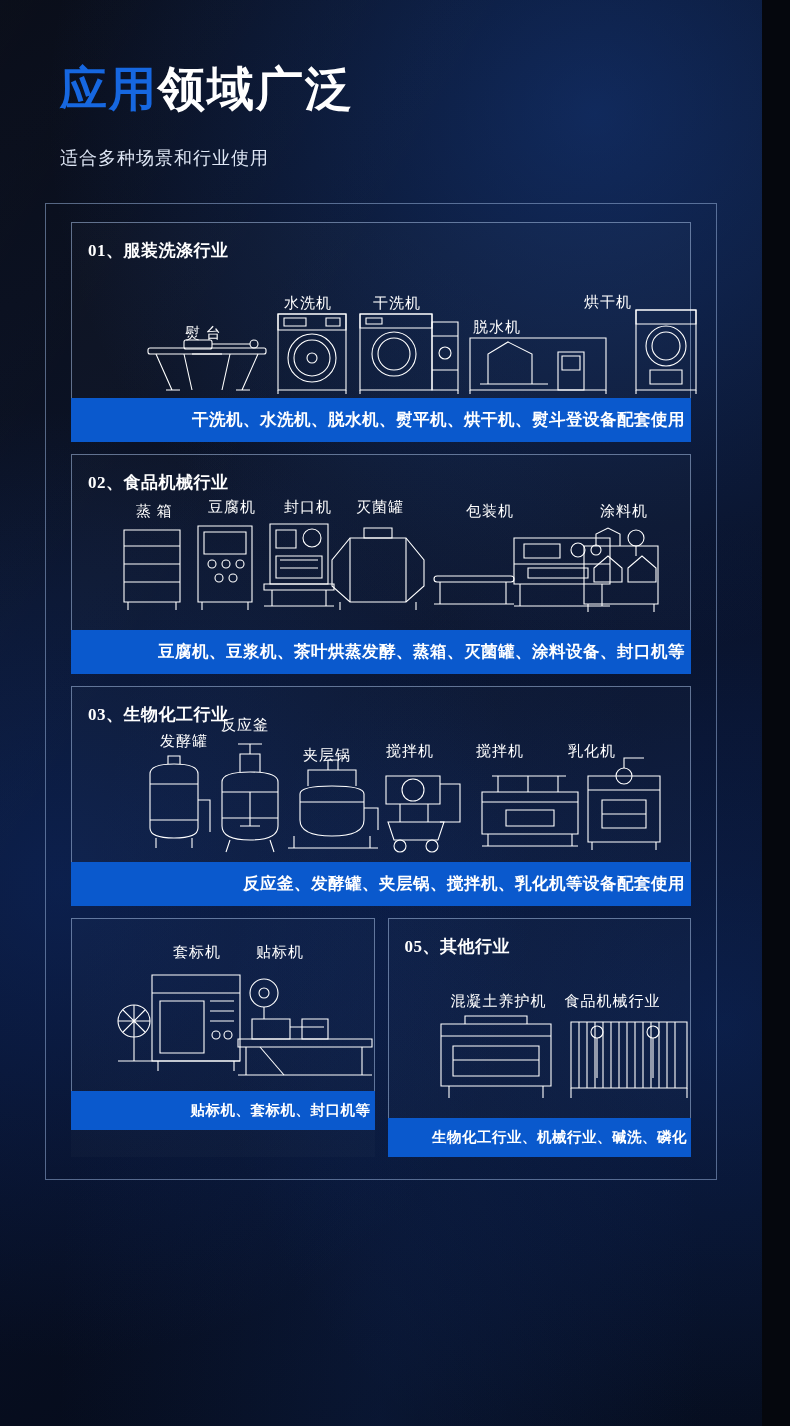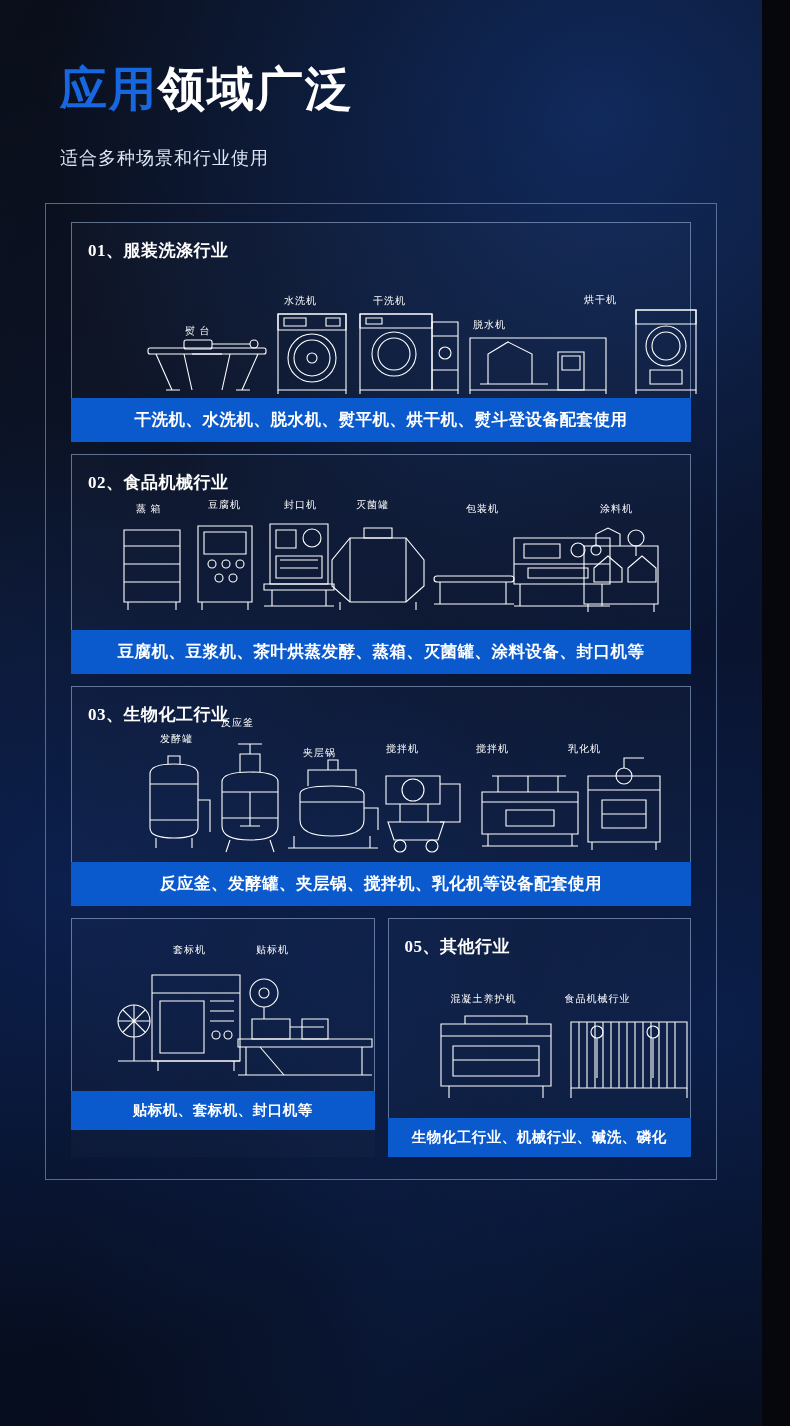--- a/index.html
+++ b/index.html
@@ -120,33 +120,33 @@
     color: #ffffff;
     letter-spacing: 0.5px;
     margin-bottom: 4px;
   }
   .card-bar {
     background: #0a59cd;
     color: #ffffff;
     font-size: 16.5px;
     font-weight: bold;
     letter-spacing: 0.5px;
-    text-align: center;
+    text-align: right;
     padding: 11px 6px;
     box-sizing: border-box;
   }
   .illus {
     position: relative;
     height: 128px;
   }
 
   
   .mlabel {
     position: absolute;
-    font-size: 10px;
+    font-size: 15px;
     color: #ffffff;
     white-space: nowrap;
     letter-spacing: 1px;
   }
   svg.art {
     position: absolute;
     left: 0;
     top: 0;
     overflow: visible;
   }

